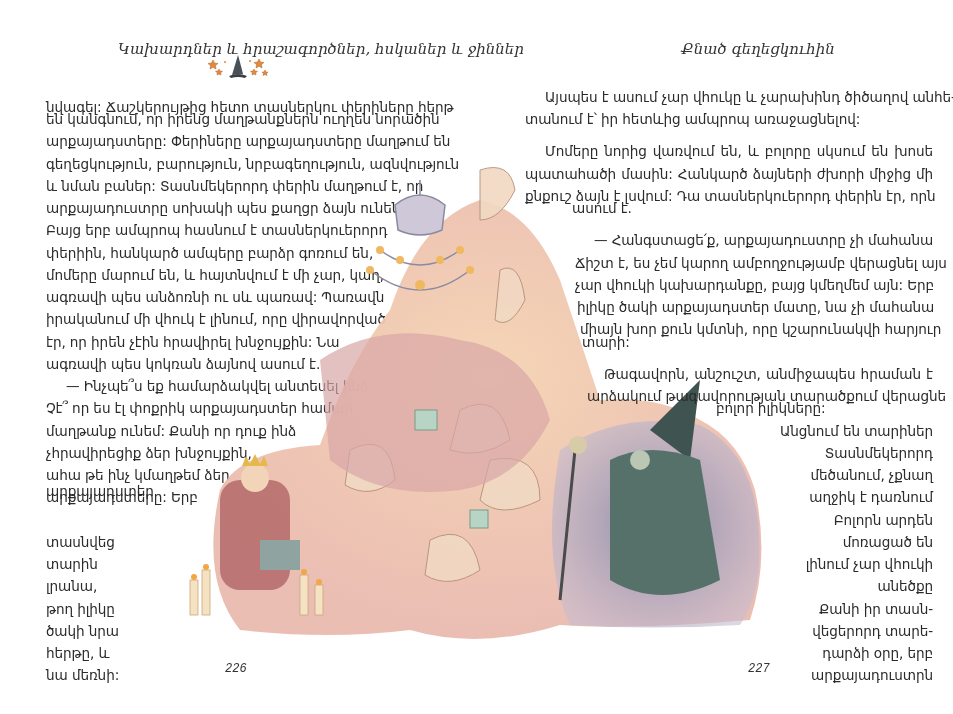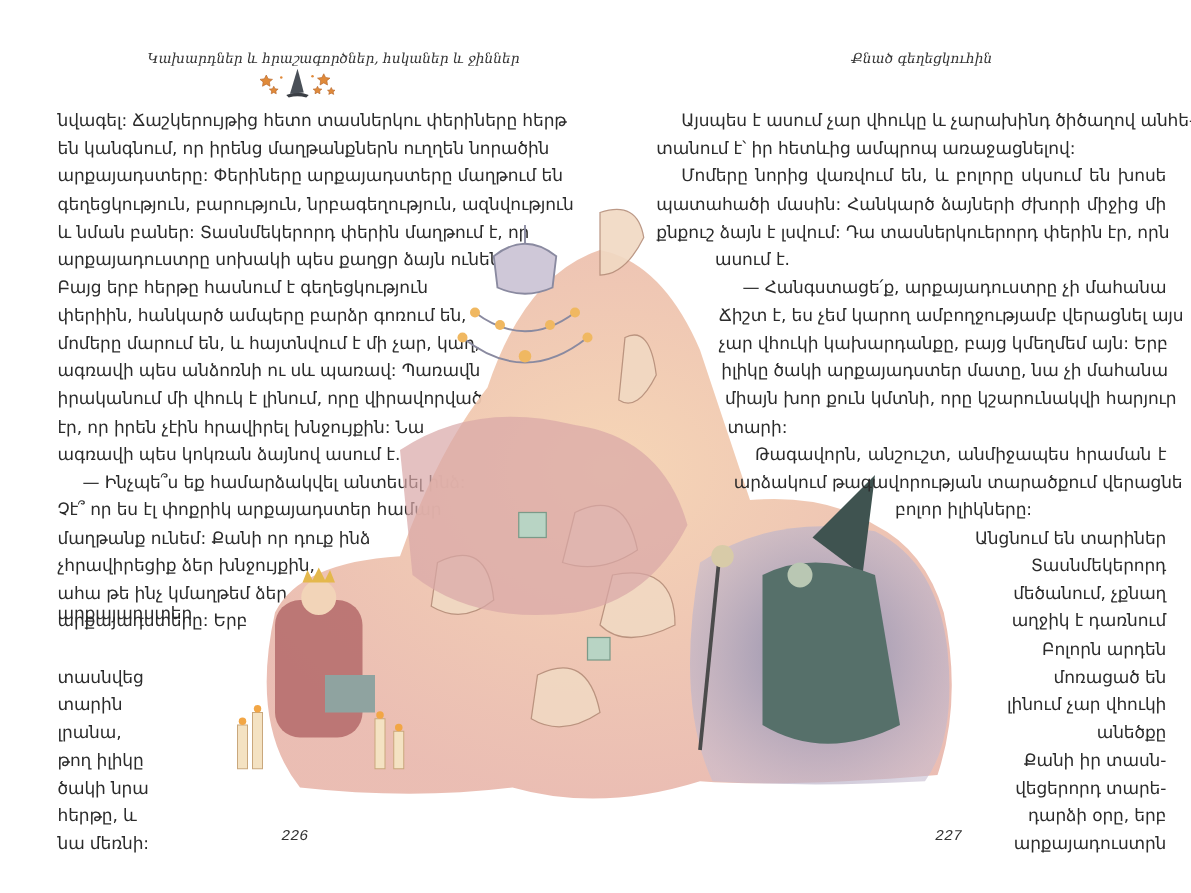--- a/index.html
+++ b/index.html
@@ -1,32 +1,32 @@
 <!DOCTYPE html>
 <html><head>
 <meta charset="utf-8">
 <style>
   html, body { margin: 0; padding: 0; }
   body {
     width: 953px; height: 714px; background: #ffffff; position: relative; overflow: hidden;
     font-family: "DejaVu Serif", "Liberation Serif", serif; color: #2a2a2a;
   }
   .running-head {
-    position: absolute; top: 40px; font-style: italic; font-size: 11px; color: #333;
+    position: absolute; top: 40px; font-style: italic; font-size: 15px; color: #333;
     font-family: "DejaVu Serif", serif;
   }
   .running-head.left { left: 118px; }
   .running-head.right { left: 681px; }
   .ornament { position: absolute; left: 205px; top: 52px; width: 66px; height: 28px; }
 
   .text-line {
     position: absolute; font-size: 13.6px; line-height: 22.2px; white-space: nowrap;
     font-family: "DejaVu Sans", sans-serif; color: #2b2b2b; letter-spacing: -0.1px;
   }
-  .justify { text-align: justify; text-align-last: justify; }
+  .justify { text-align: justify; text-align-last: justify; margin-top: 10px; }
   .rjust { text-align: right; }
 
   .folio { position: absolute; top: 662px; font-style: italic; font-size: 12px; color: #333; font-family: Liberation Mono, monospace; }
   .folio.left { left: 225px; }
   .folio.right { left: 748px; }
 
   .illustration { position: absolute; left: 180px; top: 160px; width: 600px; height: 500px; }
 </style>
 </head>
 <body>
@@ -47,21 +47,21 @@
     <path d="M27 23 L33 3 Q35 10 38 22 Z" fill="#4a5058"></path>
   </svg>
 
   <div>
     <div class="text-line justify" style="left:46px;top:86px;width:390px">նվագել: Ճաշկերույթից հետո տասներկու փերիները հերթ</div>
     <div class="text-line" style="left:46px;top:108px">են կանգնում, որ իրենց մաղթանքներն ուղղեն նորածին</div>
     <div class="text-line" style="left:46px;top:130px">արքայադստերը: Փերիները արքայադստերը մաղթում են</div>
     <div class="text-line" style="left:46px;top:153px">գեղեցկություն, բարություն, նրբագեղություն, ազնվություն</div>
     <div class="text-line" style="left:46px;top:175px">և նման բաներ: Տասնմեկերորդ փերին մաղթում է, որ</div>
     <div class="text-line" style="left:46px;top:197px">արքայադուստրը սոխակի պես քաղցր ձայն ունենա:</div>
-    <div class="text-line" style="left:46px;top:219px">Բայց երբ հերթը հասնում է գեղեցկություն</div>
+    <div class="text-line" style="left:46px;top:219px">Բայց երբ ամպրոպ հասնում է տասներկուերորդ</div>
     <div class="text-line" style="left:46px;top:242px">փերիին, հանկարծ ամպերը բարձր գոռում են,</div>
     <div class="text-line" style="left:46px;top:264px">մոմերը մարում են, և հայտնվում է մի չար, կաղ,</div>
     <div class="text-line" style="left:46px;top:286px">ագռավի պես անձոռնի ու սև պառավ: Պառավն</div>
     <div class="text-line" style="left:46px;top:308px">իրականում մի վհուկ է լինում, որը վիրավորված</div>
     <div class="text-line" style="left:46px;top:331px">էր, որ իրեն չէին հրավիրել խնջույքին: Նա</div>
     <div class="text-line" style="left:46px;top:353px">ագռավի պես կոկռան ձայնով ասում է.</div>
     <div class="text-line" style="left:66px;top:375px">— Ինչպե՞ս եք համարձակվել անտեսել ինձ:</div>
     <div class="text-line" style="left:46px;top:397px">Չէ՞ որ ես էլ փոքրիկ արքայադստեր համար</div>
     <div class="text-line" style="left:46px;top:420px">մաղթանք ունեմ: Քանի որ դուք ինձ</div>
     <div class="text-line" style="left:46px;top:442px">չհրավիրեցիք ձեր խնջույքին,</div>

